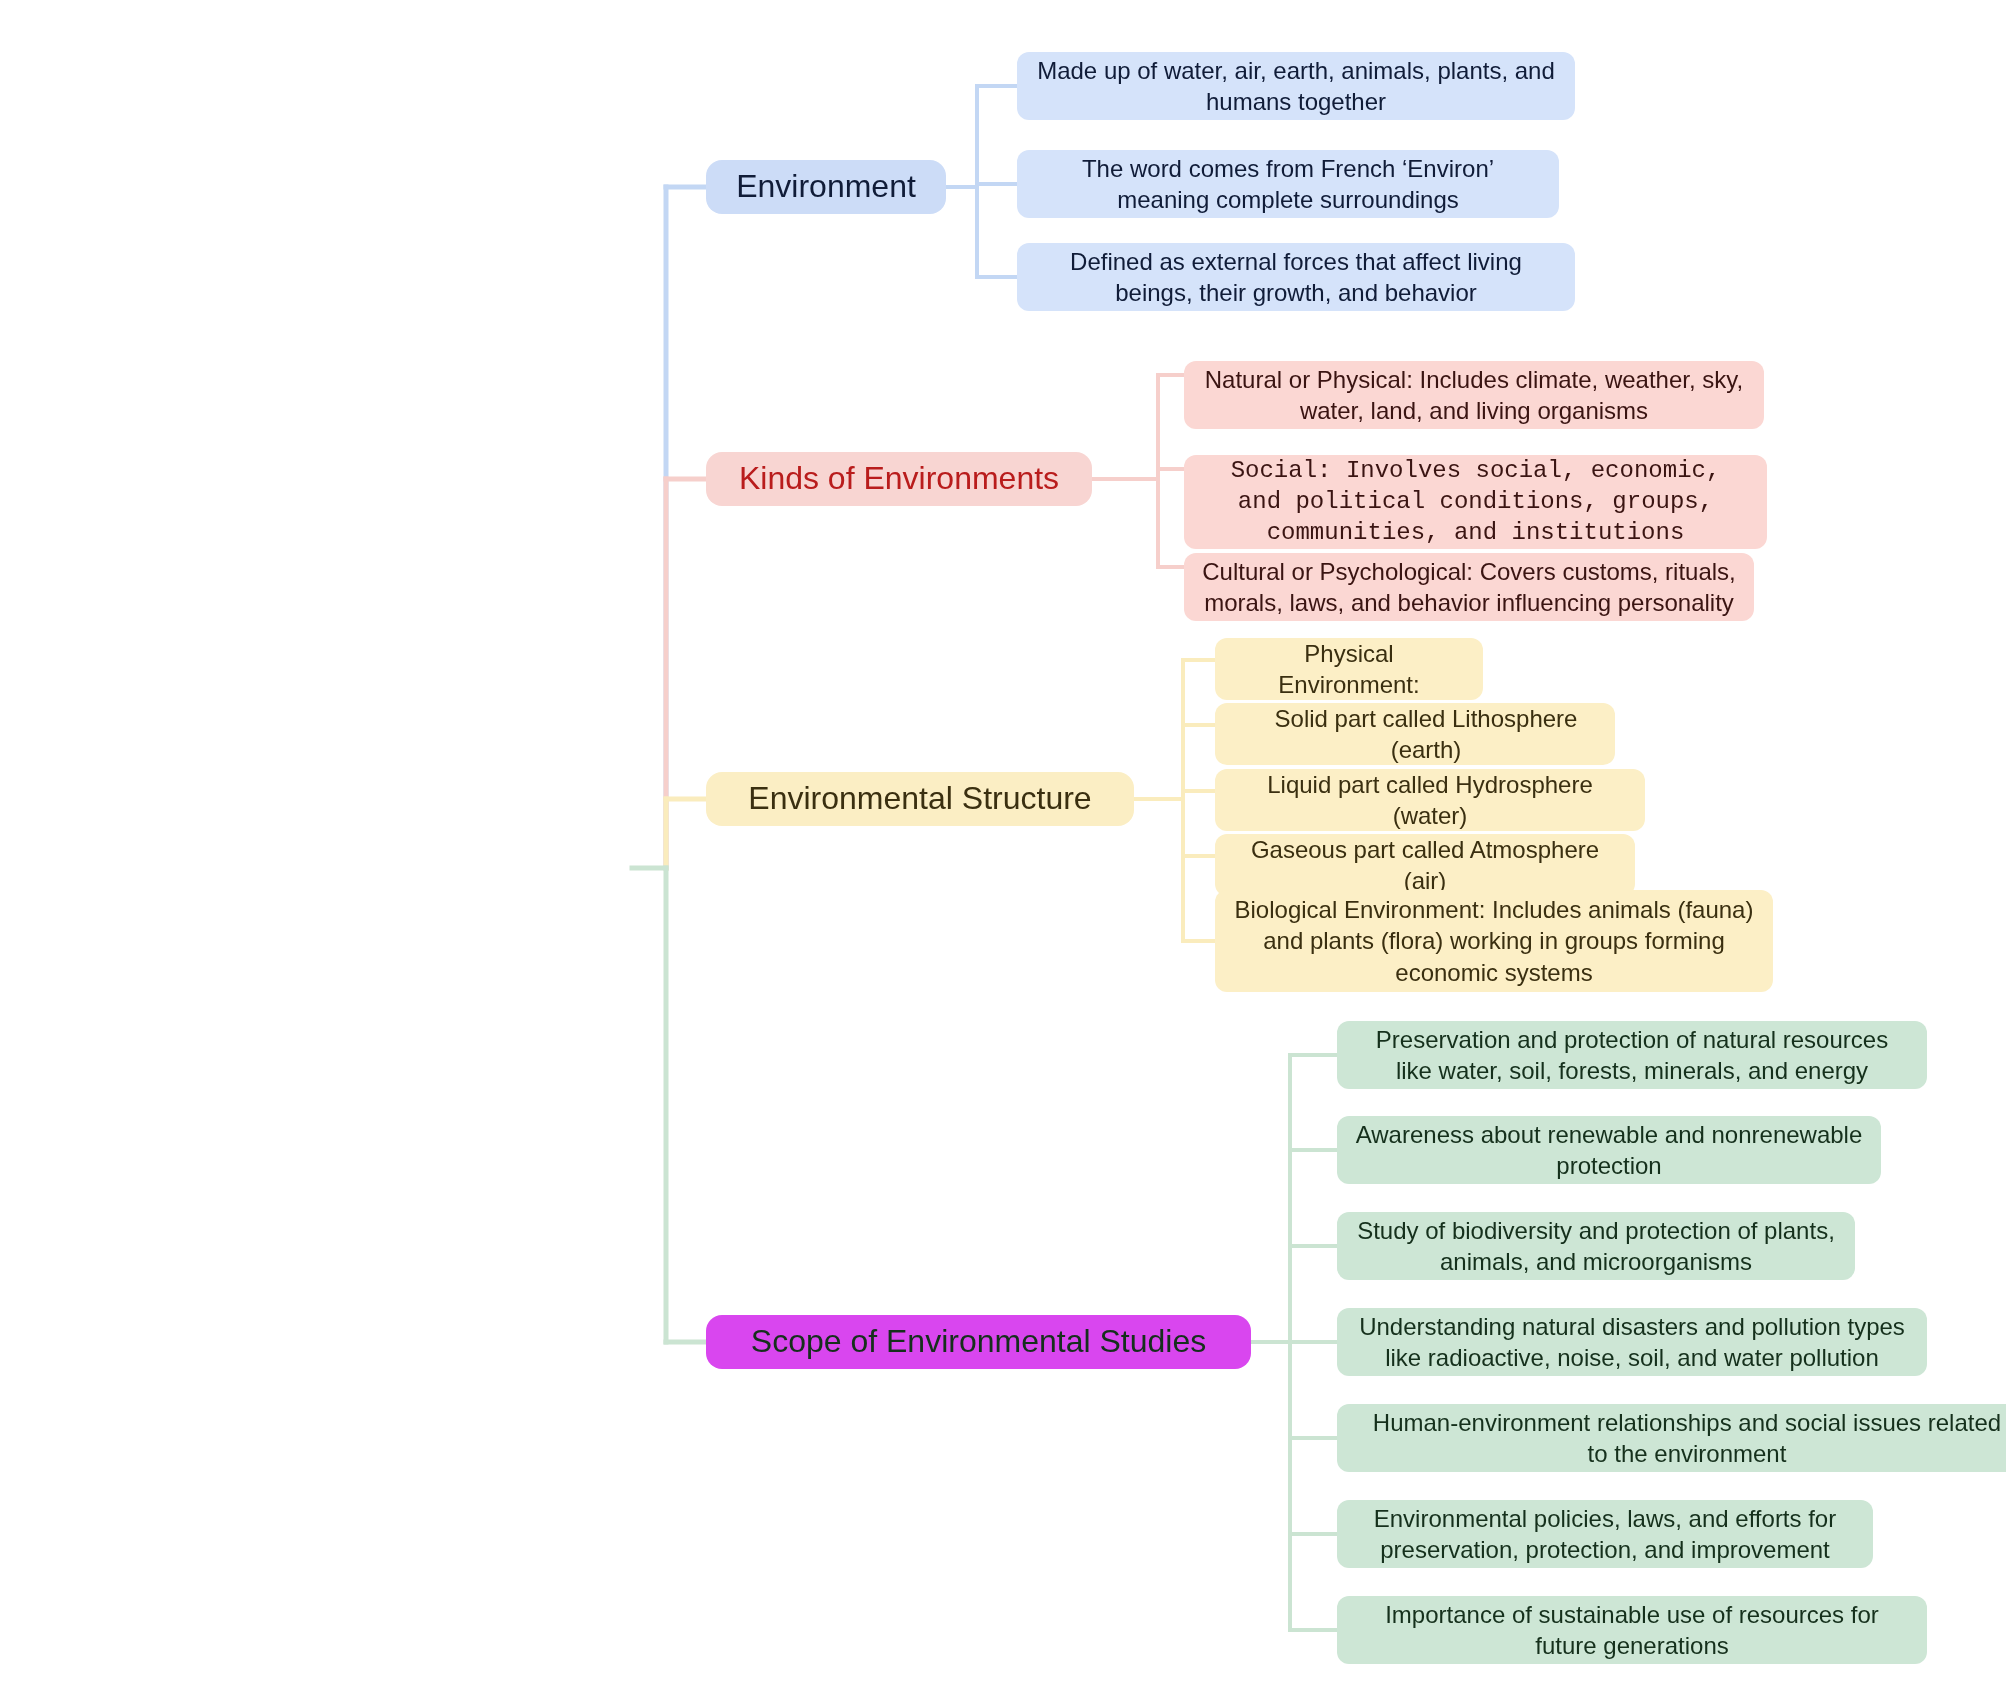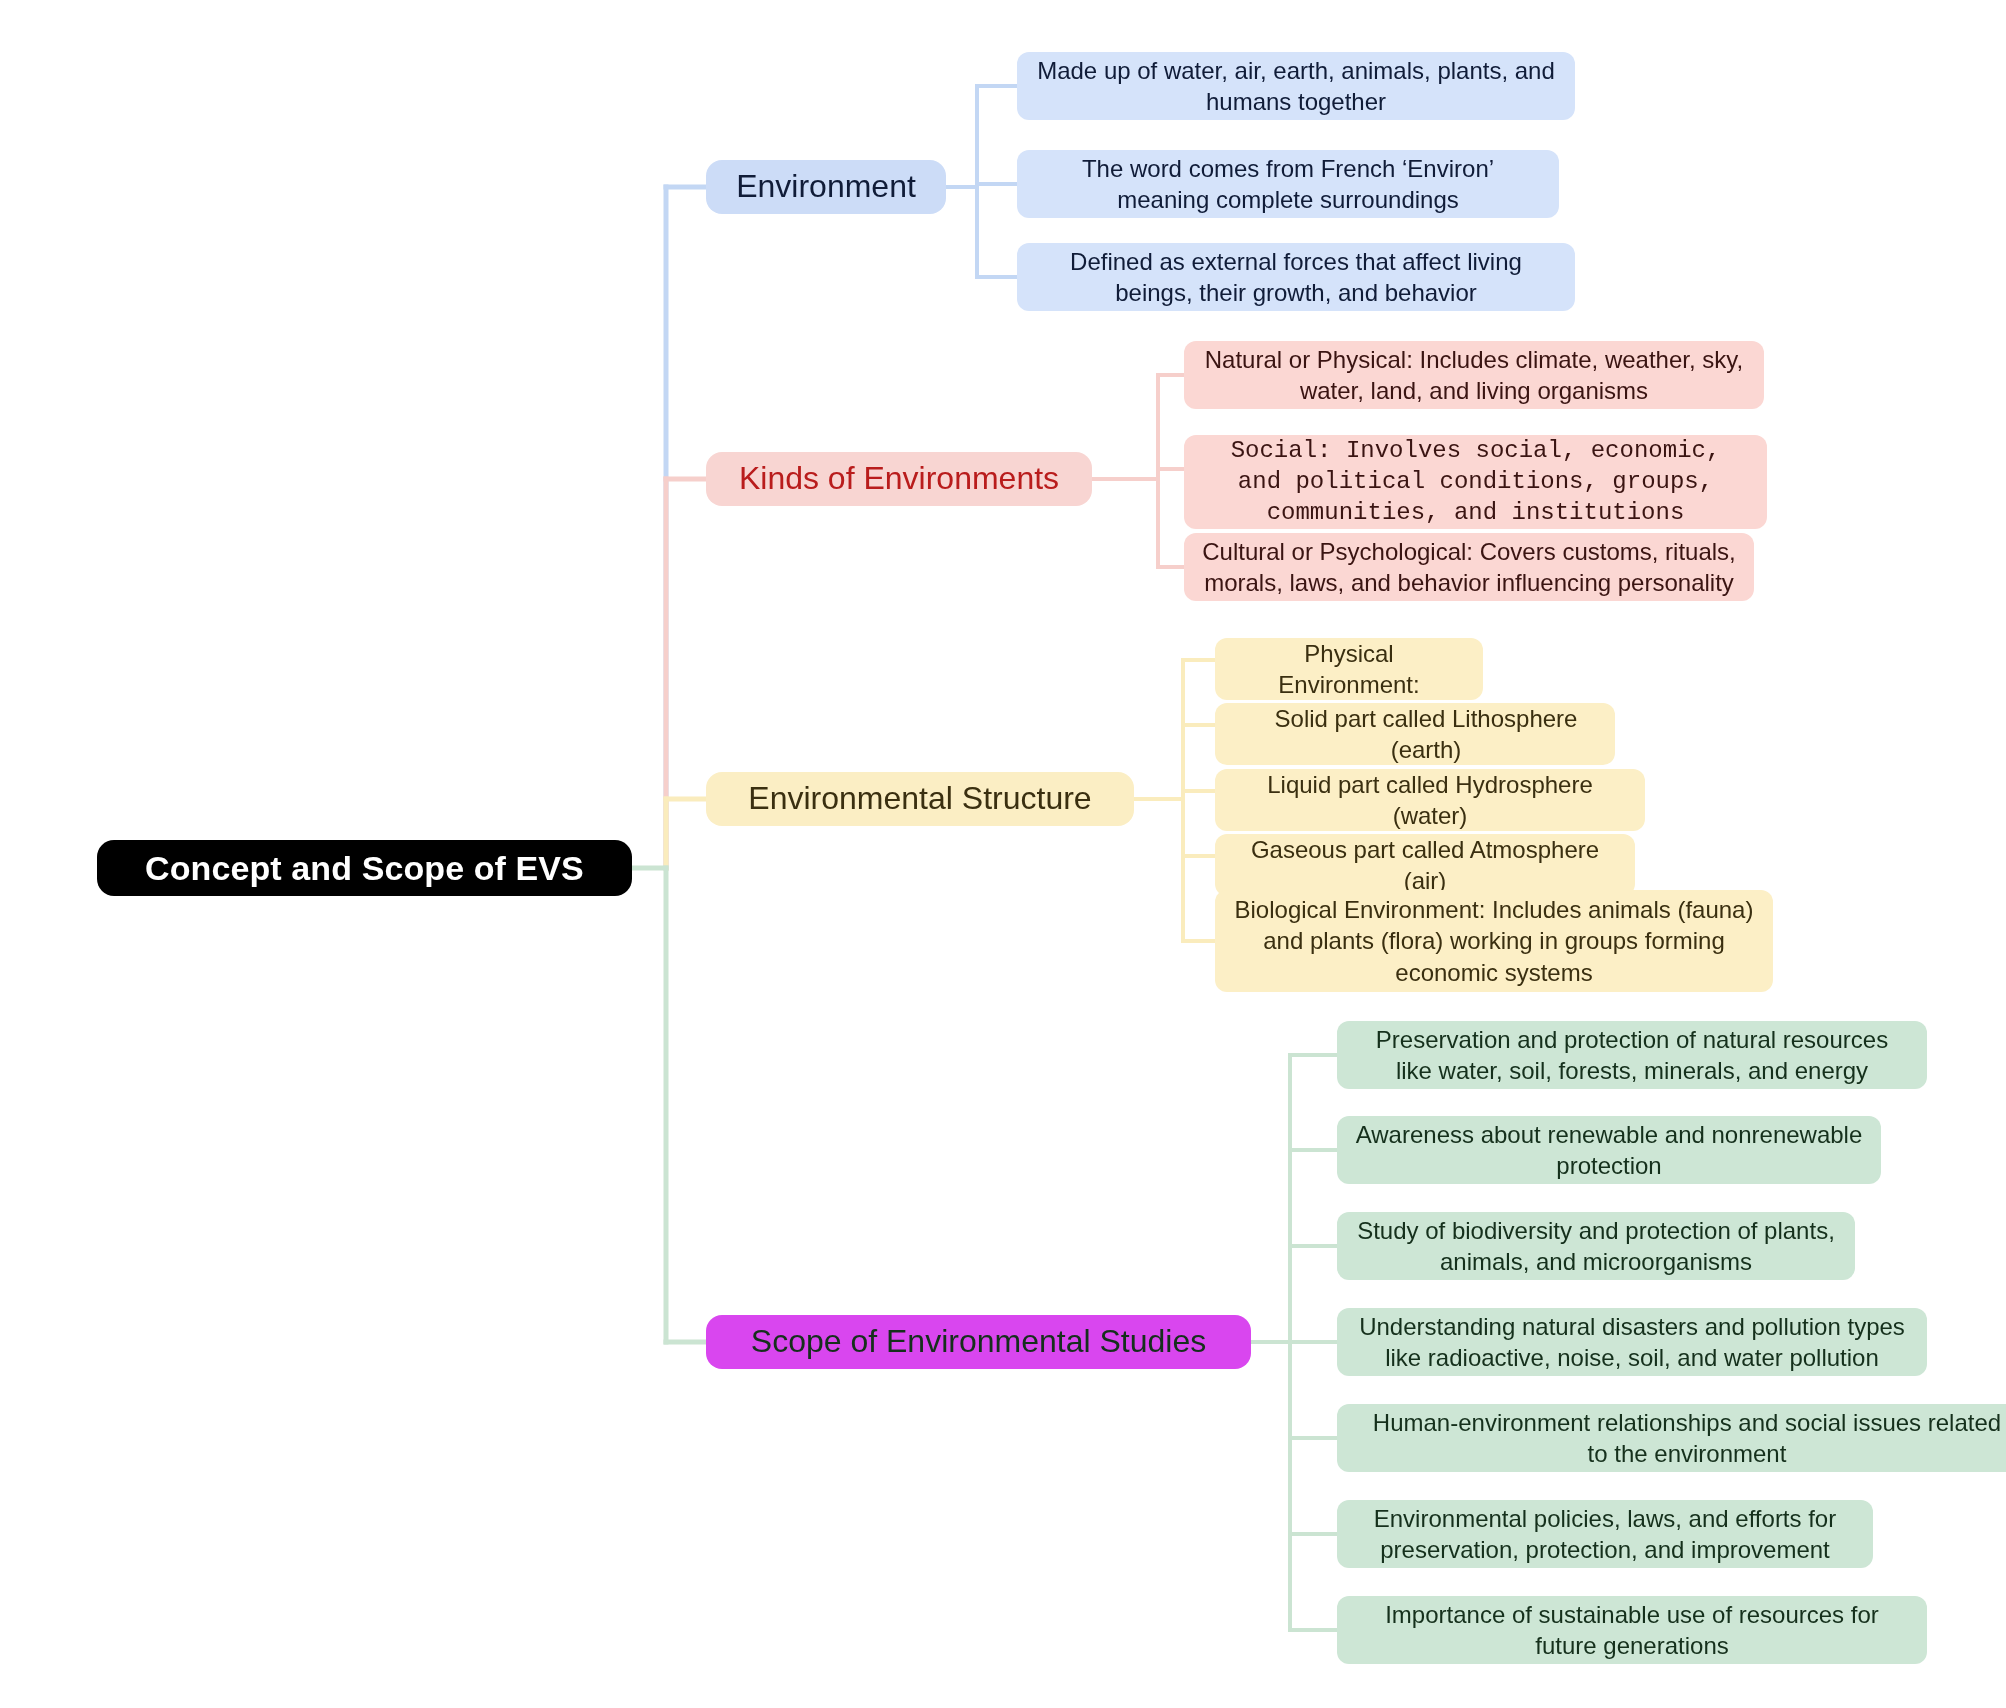--- a/index.html
+++ b/index.html
@@ -67,21 +67,21 @@
   .branch-yellow { background: #fbeec4; color: #3a2f10; }
   .branch-green  { background: #d946ef; color: #15301c; }
 
   
   .leaf-node {
     font-size: 24px;
     padding: 0 18px;
     border-radius: 12px;
   }
   .leaf-blue   { background: #d5e3fa; color: #101c38; }
-  .leaf-pink   { background: #fbd7d3; color: #3a1412; }
+  .leaf-pink   { background: #fbd7d3; color: #3a1412; margin-top: 20px; }
   .leaf-yellow { background: #fcefc6; color: #3a2f10; }
   .leaf-green  { background: #cde6d5; color: #15301c; }
 
   
   #logo {
     position: absolute;
     left: 30px;
     top: 1582px;
     width: 360px;
     height: 100px;
@@ -138,21 +138,20 @@
       <path d="M1290 1055 L1337 1055" stroke="#cbe4d2" stroke-width="4" fill="none" stroke-linecap="square"></path>
       <path d="M1290 1150 L1337 1150" stroke="#cbe4d2" stroke-width="4" fill="none" stroke-linecap="square"></path>
       <path d="M1290 1246 L1337 1246" stroke="#cbe4d2" stroke-width="4" fill="none" stroke-linecap="square"></path>
       <path d="M1290 1342 L1337 1342" stroke="#cbe4d2" stroke-width="4" fill="none" stroke-linecap="square"></path>
       <path d="M1290 1438 L1337 1438" stroke="#cbe4d2" stroke-width="4" fill="none" stroke-linecap="square"></path>
       <path d="M1290 1534 L1337 1534" stroke="#cbe4d2" stroke-width="4" fill="none" stroke-linecap="square"></path>
       <path d="M1290 1630 L1337 1630" stroke="#cbe4d2" stroke-width="4" fill="none" stroke-linecap="square"></path>
       <path d="M632 868 L666 868" stroke="#cbe4d2" stroke-width="5" fill="none" stroke-linecap="square"></path>
     </svg>
 
-  <div class="node root-node" style="left: 97px; top: 840px; width: 535px; height: 56px;">Concept and Scope of EVS</div>
 
   <div id="nodes">
       <div class="node branch-node branch-blue" style="left: 706px; top: 160px; width: 240px; height: 54px;">Environment</div>
       <div class="node leaf-node leaf-blue" style="left: 1017px; top: 52px; width: 558px; min-height: 68px;">Made up of water, air, earth, animals, plants, and humans together</div>
       <div class="node leaf-node leaf-blue" style="left: 1017px; top: 150px; width: 542px; min-height: 68px;">The word comes from French ‘Environ’ meaning complete surroundings</div>
       <div class="node leaf-node leaf-blue" style="left: 1017px; top: 243px; width: 558px; min-height: 68px;">Defined as external forces that affect living beings, their growth, and behavior</div>
       <div class="node branch-node branch-pink" style="left: 706px; top: 452px; width: 386px; height: 54px;">Kinds of Environments</div>
       <div class="node leaf-node leaf-pink" style="left: 1184px; top: 341px; width: 580px; min-height: 68px;">Natural or Physical: Includes climate, weather, sky, water, land, and living organisms</div>
       <div class="node leaf-node leaf-pink" style="left: 1184px; top: 435px; width: 583px; min-height: 68px; font-family: Liberation Mono, monospace;">Social: Involves social, economic, and political conditions, groups, communities, and institutions</div>
       <div class="node leaf-node leaf-pink" style="left: 1184px; top: 533px; width: 570px; min-height: 68px;">Cultural or Psychological: Covers customs, rituals, morals, laws, and behavior influencing personality</div>

